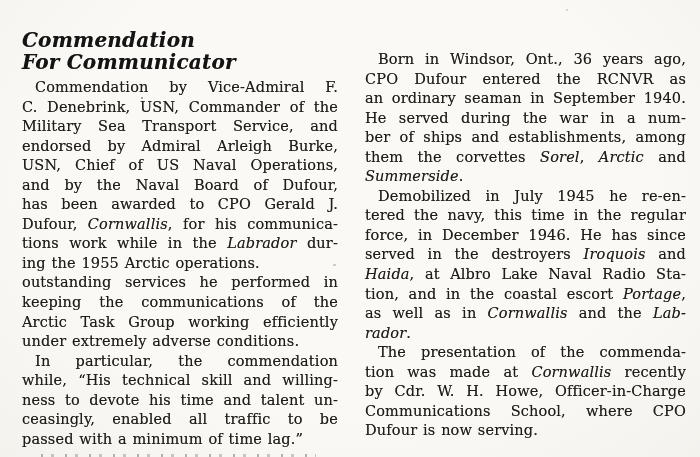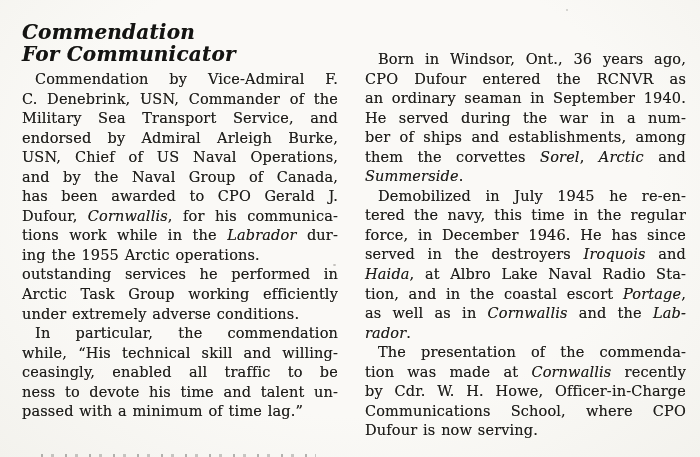--- a/index.html
+++ b/index.html
@@ -11,21 +11,21 @@
     background: #f8f7f3;
     background-image: radial-gradient(ellipse at 50% 40%, #faf9f6 60%, #f3f2ed 100%);
     overflow: hidden;
     font-family: "DejaVu Serif", "Liberation Serif", serif;
     color: #1e1d1a;
   }
   .col { position: absolute; }
   .col-left  { left: 22px;  top: 13px; width: 316px; }
   .col-right { left: 365px; top: 21px; width: 321px; margin-top: 29px; }
   .title {
-    margin: 8px 0 5px 0;
+    margin: 16px 0 5px 0;
     font-size: 20px;
     line-height: 22px;
     font-weight: bold;
     font-style: italic;
     letter-spacing: 0.2px;
     color: #141412;
     text-shadow: 0 0 0.4px rgba(0,0,0,0.5);
   }
   .title-line { display: block; }
   .line {
@@ -70,32 +70,33 @@
     <h1 class="title">
       <span class="title-line">Commendation</span>
       <span class="title-line">For Communicator</span>
     </h1>
     <div class="col-body">
         <div class="line indent"><span>Commendation by Vice-Admiral F.</span></div>
         <div class="line"><span>C. Denebrink, USN, Commander of the</span></div>
         <div class="line"><span>Military Sea Transport Service, and</span></div>
         <div class="line"><span>endorsed by Admiral Arleigh Burke,</span></div>
         <div class="line"><span>USN, Chief of US Naval Operations,</span></div>
-        <div class="line"><span>and by the Naval Group of Canada,</span></div>
+        <div class="line"><span>and by the Naval Board of Dufour,</span></div>
         <div class="line"><span>has been awarded to CPO Gerald J.</span></div>
         <div class="line"><span>Dufour, </span><span class="it">Cornwallis</span><span>, for his communica-</span></div>
         <div class="line"><span>tions work while in the </span><span class="it">Labrador</span><span> dur-</span></div>
         <div class="line last"><span>ing the 1955 Arctic operations.</span></div>
         <div class="line"><span>outstanding services he performed in</span></div>
+        <div class="line"><span>keeping the communications of the</span></div>
         <div class="line"><span>Arctic Task Group working efficiently</span></div>
         <div class="line last"><span>under extremely adverse conditions.</span></div>
         <div class="line indent"><span>In particular, the commendation</span></div>
         <div class="line"><span>while, “His technical skill and willing-</span></div>
+        <div class="line"><span>ness to devote his time and talent un-</span></div>
         <div class="line"><span>ceasingly, enabled all traffic to be</span></div>
-        <div class="line"><span>ness to devote his time and talent un-</span></div>
         <div class="line last"><span>passed with a minimum of time lag.”</span></div>
       </div>
   </div>
 
   <div class="col col-right">
     <div class="col-body">
         <div class="line indent"><span>Born in Windsor, Ont., 36 years ago,</span></div>
         <div class="line"><span>CPO Dufour entered the RCNVR as</span></div>
         <div class="line"><span>an ordinary seaman in September 1940.</span></div>
         <div class="line"><span>He served during the war in a num-</span></div>

